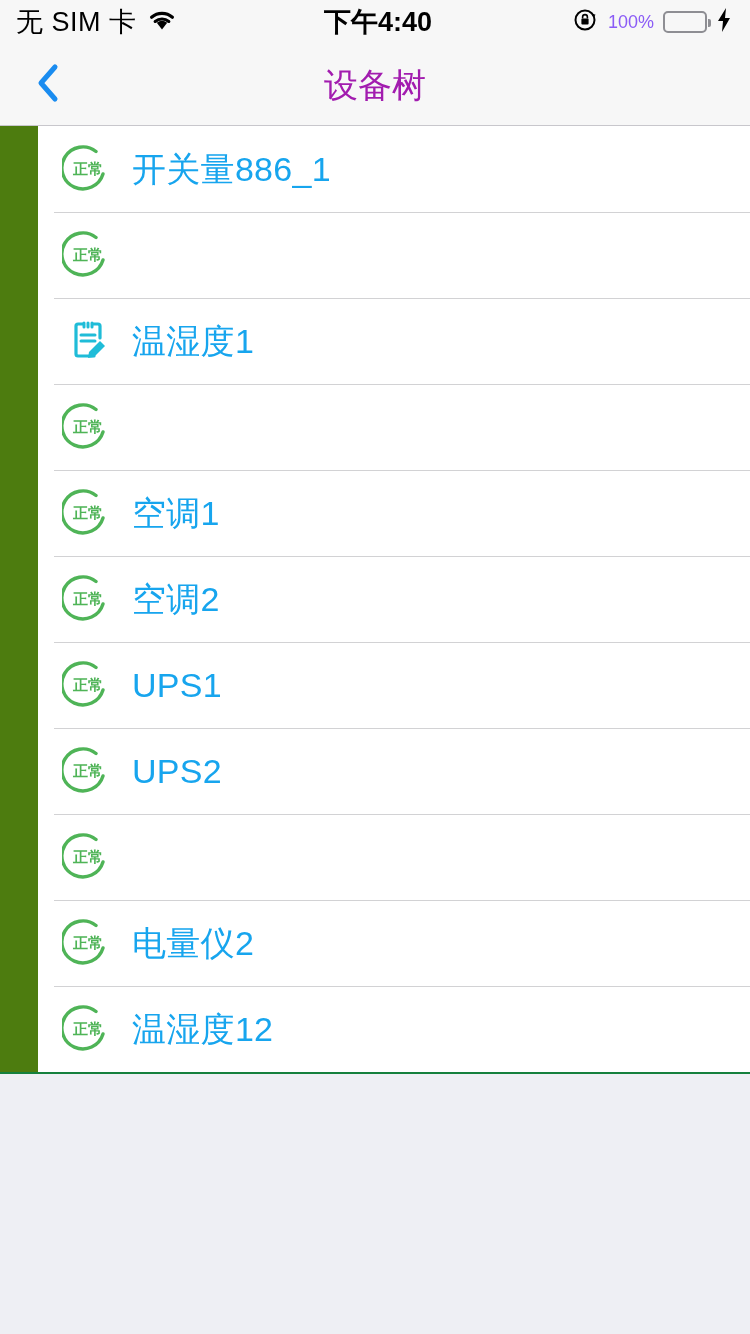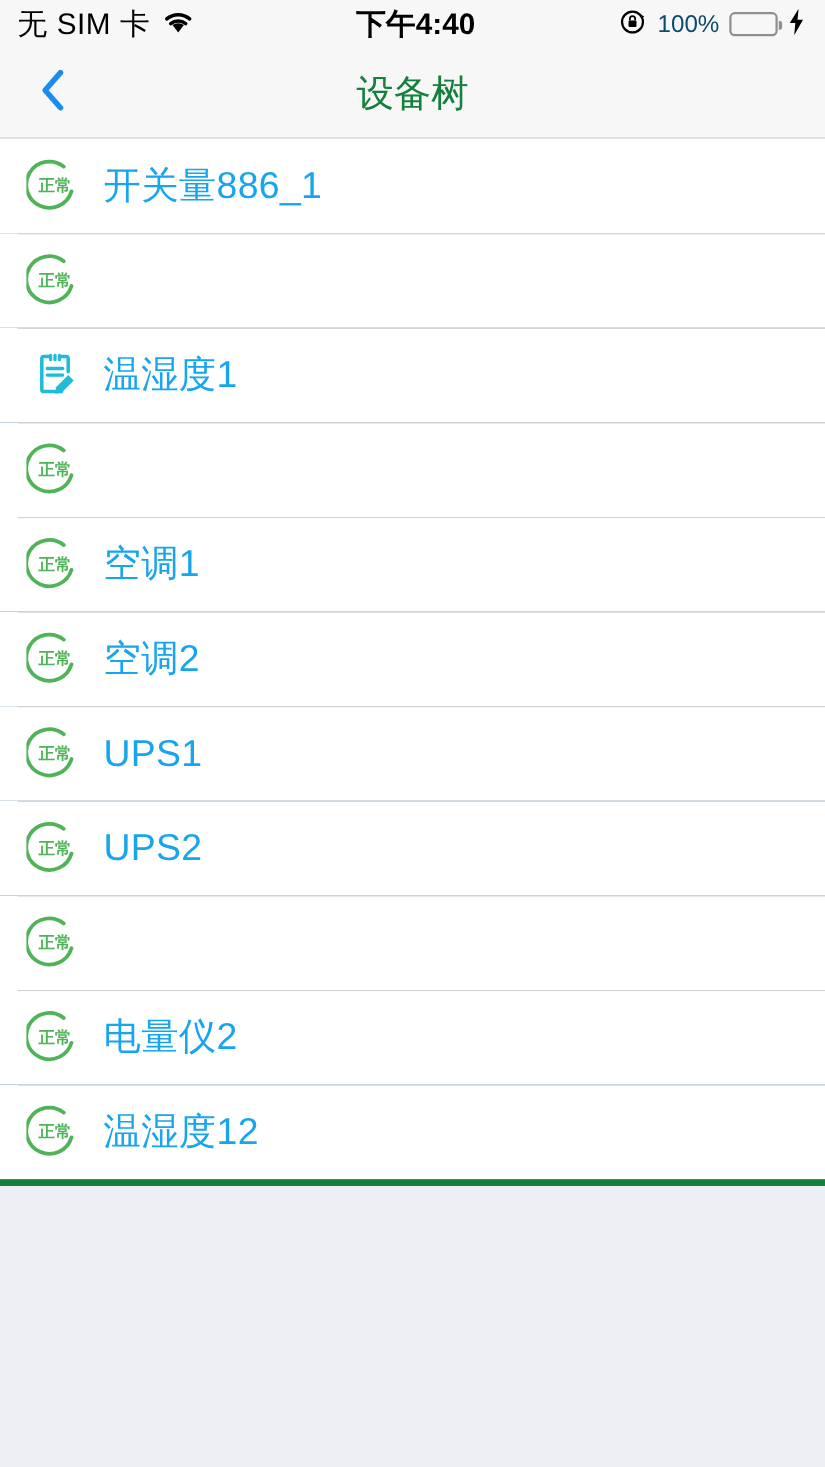--- a/index.html
+++ b/index.html
@@ -50,22 +50,22 @@
     color: #000;
     line-height: 1;
     margin-left: 6px;
   }
   .sb-right {
     display: flex;
     align-items: center;
     gap: 9px;
   }
   .sb-battery-pct {
-    font-size: 22px;
-    color: #0c4a6e;
+    font-size: 18px;
+    color: #8b5cf6;
     line-height: 1;
   }
   .battery {
     width: 44px;
     height: 22px;
     border: 2px solid #8e8e93;
     border-radius: 5px;
     box-sizing: border-box;
     padding: 2px;
     position: relative;
@@ -105,29 +105,30 @@
     justify-content: center;
     padding-left: 6px;
     box-sizing: border-box;
     cursor: pointer;
   }
   .nav-title {
     position: absolute;
     left: 0; right: 0;
     text-align: center;
     font-size: 34px;
-    color: #15803d;
+    color: #a21caf;
     line-height: 1;
     pointer-events: none;
   }
 
   
   .device-list {
-    background: #0c4a6e;
-    border-bottom: 6px solid #15803d;
+    background: #4d7c0f;
+    border-bottom: 2px solid #15803d;
+    padding-left: 38px;
   }
   .device-row {
     height: 86px;
     display: flex;
     align-items: center;
     padding-left: 22px;
     box-sizing: border-box;
     position: relative;
     background: #ffffff;
     cursor: pointer;

